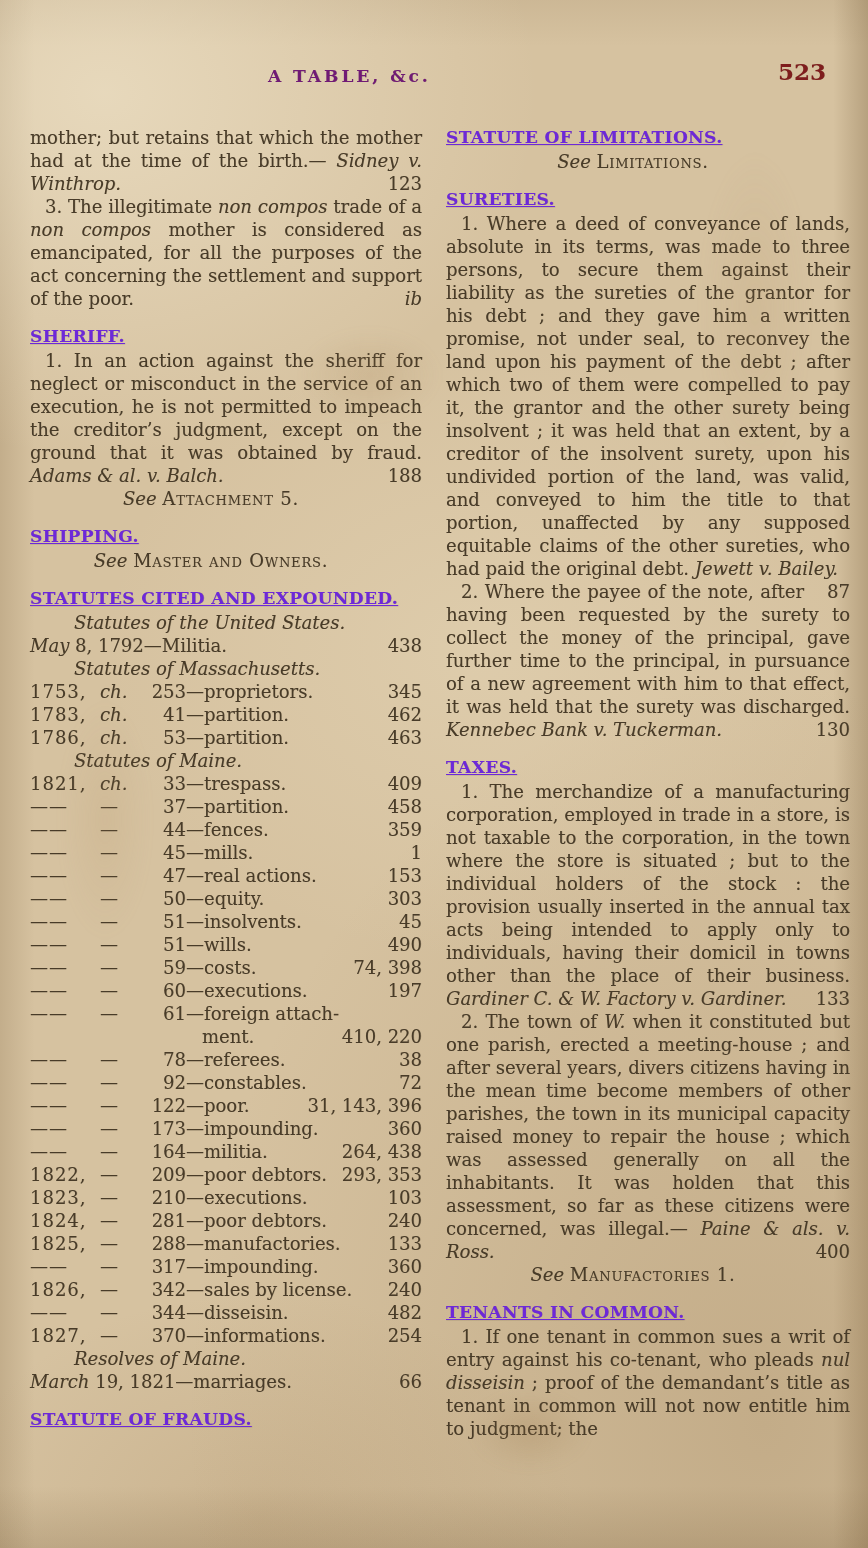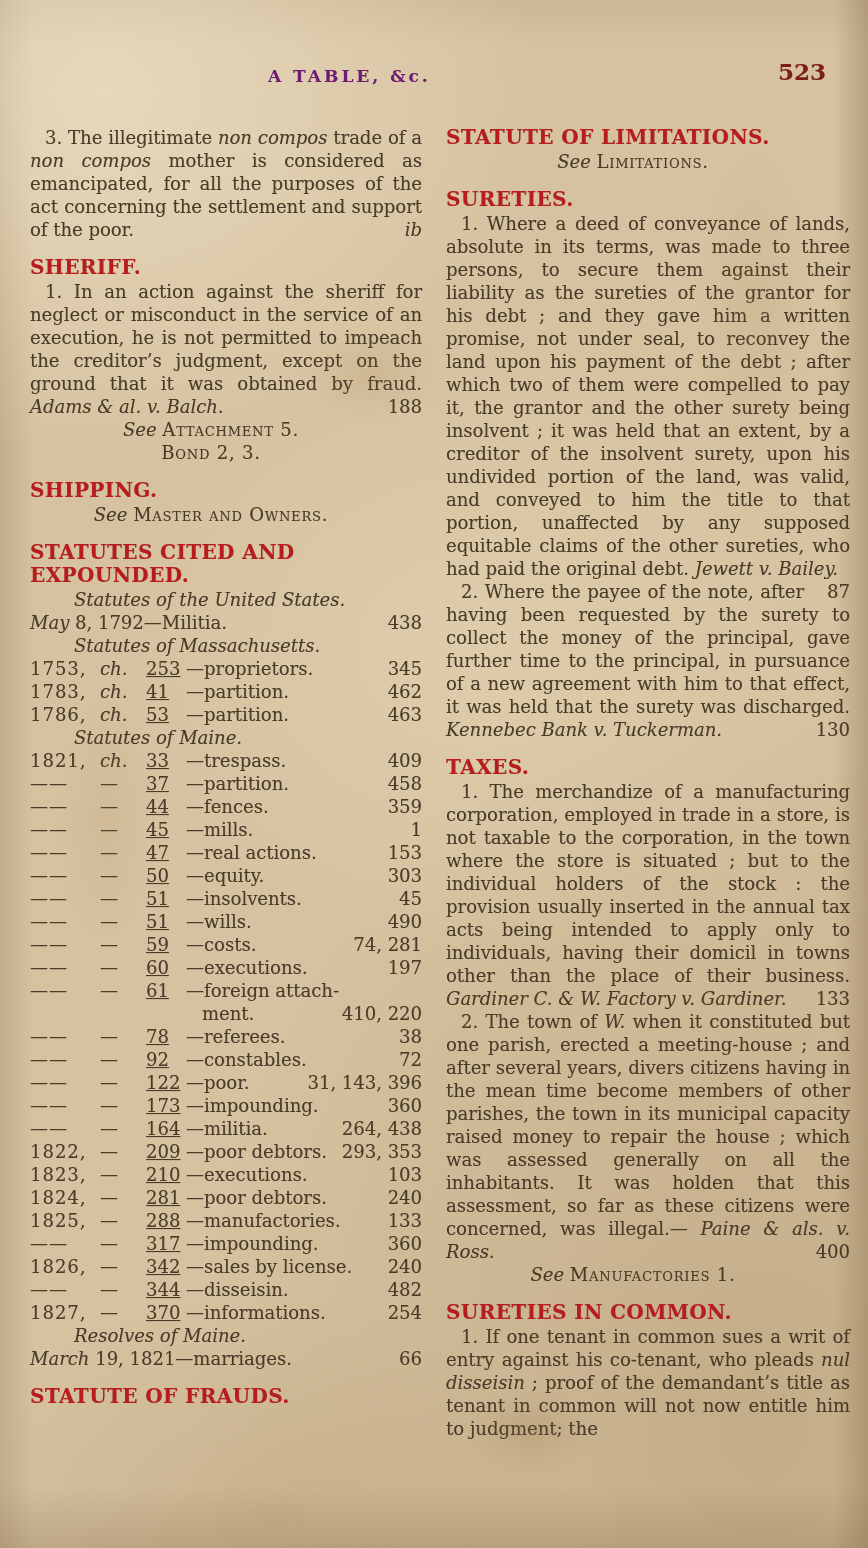--- a/index.html
+++ b/index.html
@@ -32,42 +32,42 @@
     position:absolute;right:42px;top:58px;
     font-size:23px;font-weight:bold;color:#7f1d1d;
     text-shadow:0.5px 0.5px 0.5px rgba(58,48,30,0.5);
   }
 
   .columns{display:flex;padding:0 18px 0 30px;}
   .col{font-size:18px;line-height:23px;}
   .col.left{flex:0 0 392px;margin-right:24px;}
   .col.right{flex:1;}
 
-  h2{font-size:20px;line-height:23px;font-weight:bold;letter-spacing:0.4px;
-     margin:15px 0 1px 0;color:#b91c1c;}
+  h2{font-size:17px;line-height:23px;font-weight:bold;letter-spacing:0.4px;
+     margin:15px 0 1px 0;color:#6d28d9;text-decoration:underline;}
   .col > h2:first-child{margin-top:0;}
 
   p.entry{margin:0;text-align:justify;}
   p.entry.ind{text-indent:15px;}
   .pgref{float:right;margin-left:8px;}
 
   .see{text-align:center;margin:0 30px 0 0;}
   .see .lead{}
   .see .sc{font-variant:small-caps;letter-spacing:0.8px;}
 
   .subhead{font-style:italic;margin-left:44px;}
 
   .sline{display:flex;}
   .sline .sl-text{flex:1;}
   .sline .sl-pages{text-align:right;white-space:nowrap;}
 
   .srow{display:flex;}
   .srow .sy{width:70px;letter-spacing:1px;}
   .srow .sc{width:46px;}
-  .srow .sn{width:40px;text-decoration:underline;}
+  .srow .sn{width:40px;text-align:right;}
   .srow .ss{flex:1;white-space:nowrap;overflow:visible;}
   .srow .ss.ssind{margin-left:56px;}
   .srow .sp{white-space:nowrap;}
 
   .ink{text-shadow:0.35px 0.35px 0 rgba(70,58,40,0.30);}
 </style>
 </head>
 <body>
 
 <div class="stain s1"></div>
@@ -75,25 +75,25 @@
 <div class="stain s3"></div>
 <div class="stain s4"></div>
 
 <div class="header">
   <div class="running-title ink">A TABLE, &amp;c.</div>
   <div class="folio ink">523</div>
 </div>
 
 <div class="columns">
   <div class="col left ink">
+      <p class="entry"><span>mother; but retains that which the mother had at the time of the birth.— </span><i>Sidney v. Winthrop.</i><span class="pgref">123</span></p>
       <p class="entry ind"><span>3. The illegitimate </span><i>non compos</i><span> trade of a </span><i>non compos</i><span> mother is considered as emancipated, for all the purposes of the act concerning the settlement and support of the poor.</span><span class="pgref"><i>ib</i></span></p>
       <h2>SHERIFF.</h2>
       <p class="entry ind"><span>1. In an action against the sheriff for neglect or misconduct in the service of an execution, he is not permitted to impeach the creditor’s judgment, except on the ground that it was obtained by fraud. </span><i>Adams &amp; al. v. Balch.</i><span class="pgref">188</span></p>
       <div class="see"><i class="lead">See </i><span class="sc">Attachment 5.</span></div>
-      <div class="see"><span class="sc">Bond 2, 3.</span></div>
       <h2>SHIPPING.</h2>
       <div class="see"><i class="lead">See </i><span class="sc">Master and Owners.</span></div>
       <h2>STATUTES CITED AND EXPOUNDED.</h2>
       <div class="subhead">Statutes of the United States.</div>
       <div class="sline">
         <span class="sl-text"><i>May</i> 8, 1792—Militia.</span>
         <span class="sl-pages">438</span>
       </div>
       <div class="subhead">Statutes of Massachusetts.</div>
       <div class="srow">
@@ -172,21 +172,21 @@
         <span class="sc2 sc" style="width: 46px;">—</span>
         <span class="sn">51</span>
         <span class="ss">—wills.</span>
         <span class="sp">490</span>
       </div>
       <div class="srow">
         <span class="sy">——</span>
         <span class="sc2 sc" style="width: 46px;">—</span>
         <span class="sn">59</span>
         <span class="ss">—costs.</span>
-        <span class="sp">74, 281</span>
+        <span class="sp">74, 398</span>
       </div>
       <div class="srow">
         <span class="sy">——</span>
         <span class="sc2 sc" style="width: 46px;">—</span>
         <span class="sn">60</span>
         <span class="ss">—executions.</span>
         <span class="sp">197</span>
       </div>
       <div class="srow">
         <span class="sy">——</span>
@@ -302,16 +302,16 @@
   <div class="col right ink">
       <h2>STATUTE OF LIMITATIONS.</h2>
       <div class="see"><i class="lead">See </i><span class="sc">Limitations.</span></div>
       <h2>SURETIES.</h2>
       <p class="entry ind"><span>1. Where a deed of conveyance of lands, absolute in its terms, was made to three persons, to secure them against their liability as the sureties of the grantor for his debt ; and they gave him a written promise, not under seal, to reconvey the land upon his payment of the debt ; after which two of them were compelled to pay it, the grantor and the other surety being insolvent ; it was held that an extent, by a creditor of the insolvent surety, upon his undivided portion of the land, was valid, and conveyed to him the title to that portion, unaffected by any supposed equitable claims of the other sureties, who had paid the original debt. </span><i>Jewett v. Bailey.</i><span class="pgref">87</span></p>
       <p class="entry ind"><span>2. Where the payee of the note, after having been requested by the surety to collect the money of the principal, gave further time to the principal, in pursuance of a new agreement with him to that effect, it was held that the surety was discharged. </span><i>Kennebec Bank v. Tuckerman.</i><span class="pgref">130</span></p>
       <h2>TAXES.</h2>
       <p class="entry ind"><span>1. The merchandize of a manufacturing corporation, employed in trade in a store, is not taxable to the corporation, in the town where the store is situated ; but to the individual holders of the stock : the provision usually inserted in the annual tax acts being intended to apply only to individuals, having their domicil in towns other than the place of their business. </span><i>Gardiner C. &amp; W. Factory v. Gardiner.</i><span class="pgref">133</span></p>
       <p class="entry ind"><span>2. The town of </span><i>W.</i><span> when it constituted but one parish, erected a meeting-house ; and after several years, divers citizens having in the mean time become members of other parishes, the town in its municipal capacity raised money to repair the house ; which was assessed generally on all the inhabitants. It was holden that this assessment, so far as these citizens were concerned, was illegal.— </span><i>Paine &amp; als. v. Ross.</i><span class="pgref">400</span></p>
       <div class="see"><i class="lead">See </i><span class="sc">Manufactories 1.</span></div>
-      <h2>SURETIES IN COMMON.</h2>
+      <h2>TENANTS IN COMMON.</h2>
       <p class="entry ind"><span>1. If one tenant in common sues a writ of entry against his co-tenant, who pleads </span><i>nul disseisin</i><span> ; proof of the demandant’s title as tenant in common will not now entitle him to judgment; the</span></p>
     </div>
 </div>
 
 </body></html>

